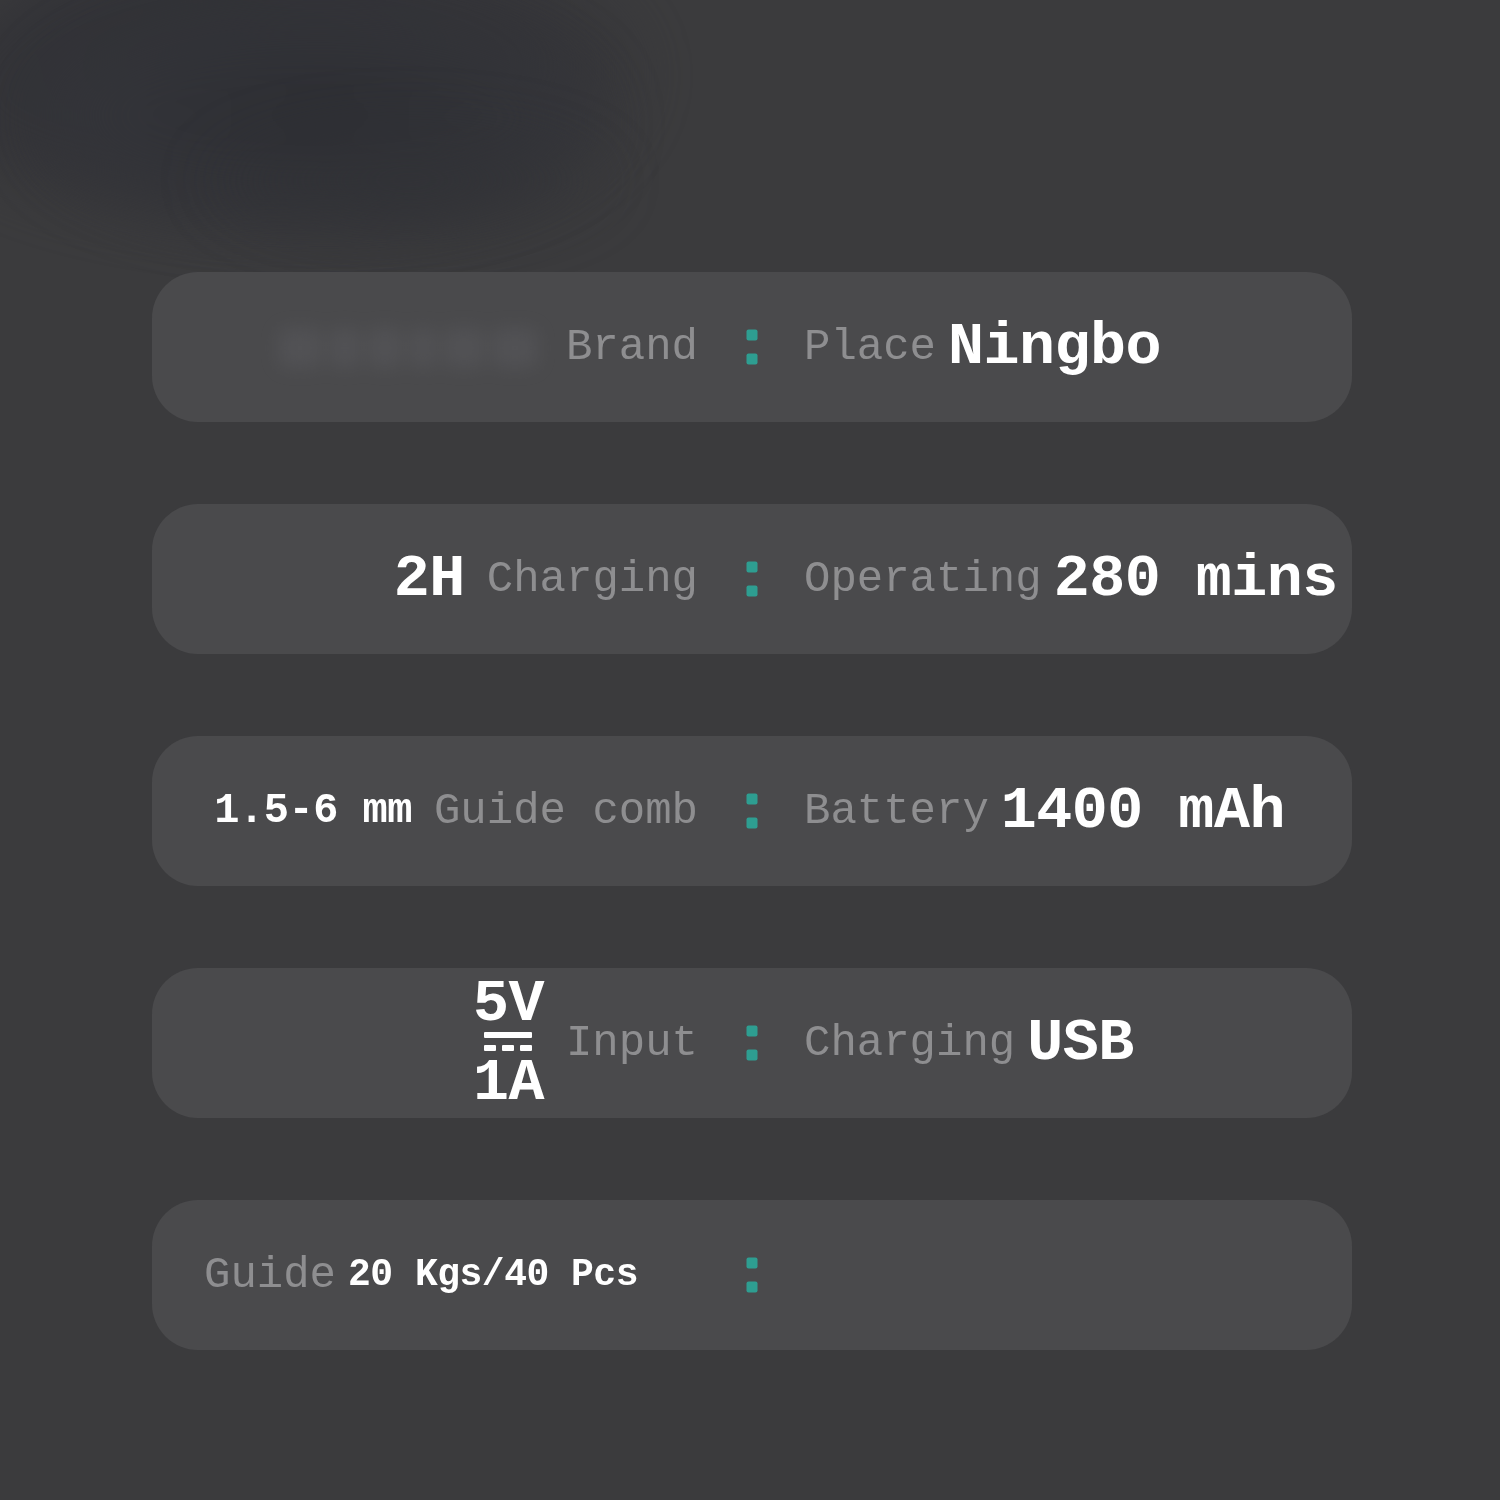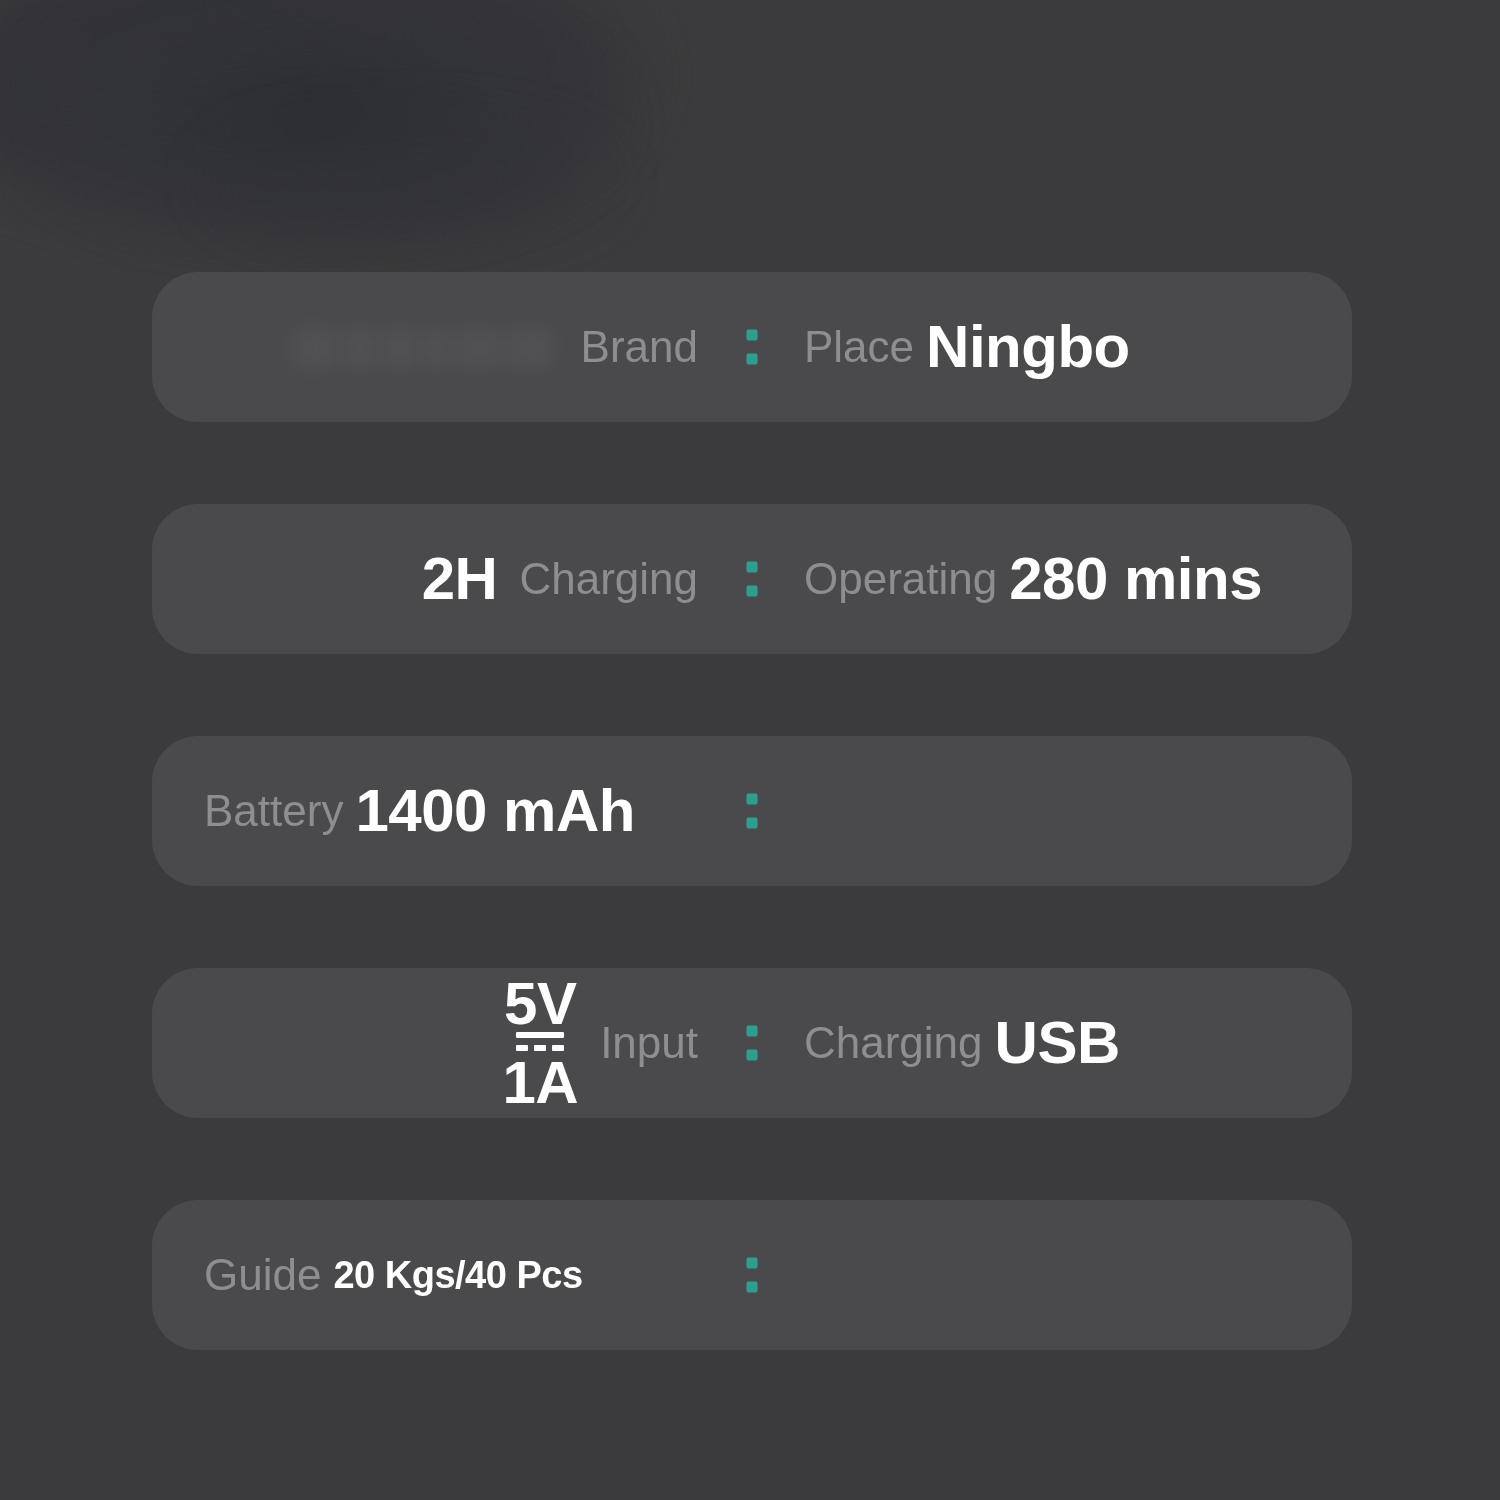--- a/index.html
+++ b/index.html
@@ -74,20 +74,21 @@
     border-radius: 46px;
     display: flex;
     align-items: center;
   }
 
   
   .half {
     display: flex;
     align-items: center;
     height: 100%;
+    font-family: Liberation Mono, monospace;
   }
   .half.left {
     width: 600px;
     justify-content: flex-end;
     padding-right: 54px;
     gap: 22px;
   }
   .half.right {
     width: 600px;
     justify-content: flex-start;
@@ -236,20 +237,24 @@
       <div class="dot"></div>
         <div class="dot"></div>
     </div>
     <div class="half right">
       <div class="label">Operating</div>
       <div class="value">280 mins</div>
     </div>
   </div>
 
   <div class="spec-row">
+    <div class="half left">
+      <div class="value small">1.5-6 mm</div>
+      <div class="label">Guide comb</div>
+    </div>
     <div class="divider">
       <div class="dot"></div>
         <div class="dot"></div>
     </div>
     <div class="half right">
       <div class="label">Battery</div>
       <div class="value">1400 mAh</div>
     </div>
   </div>
 

